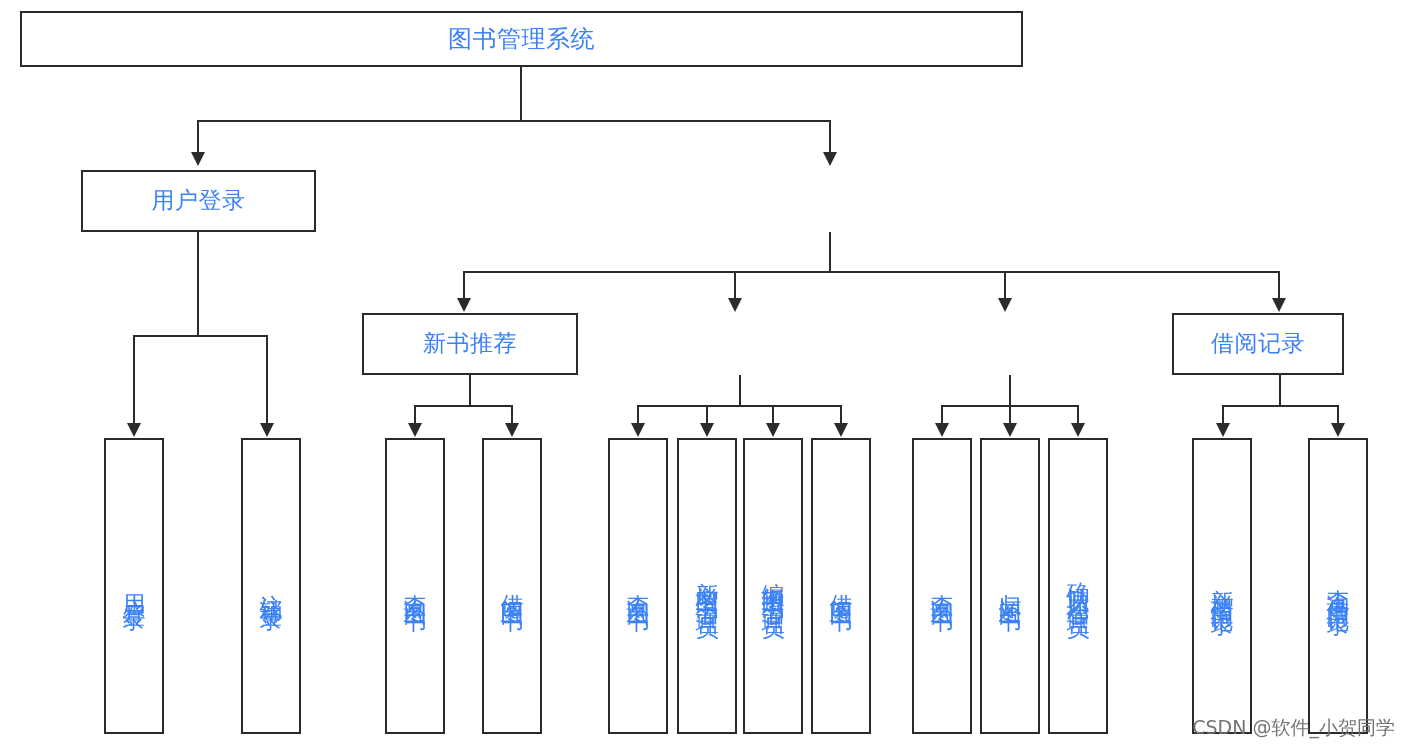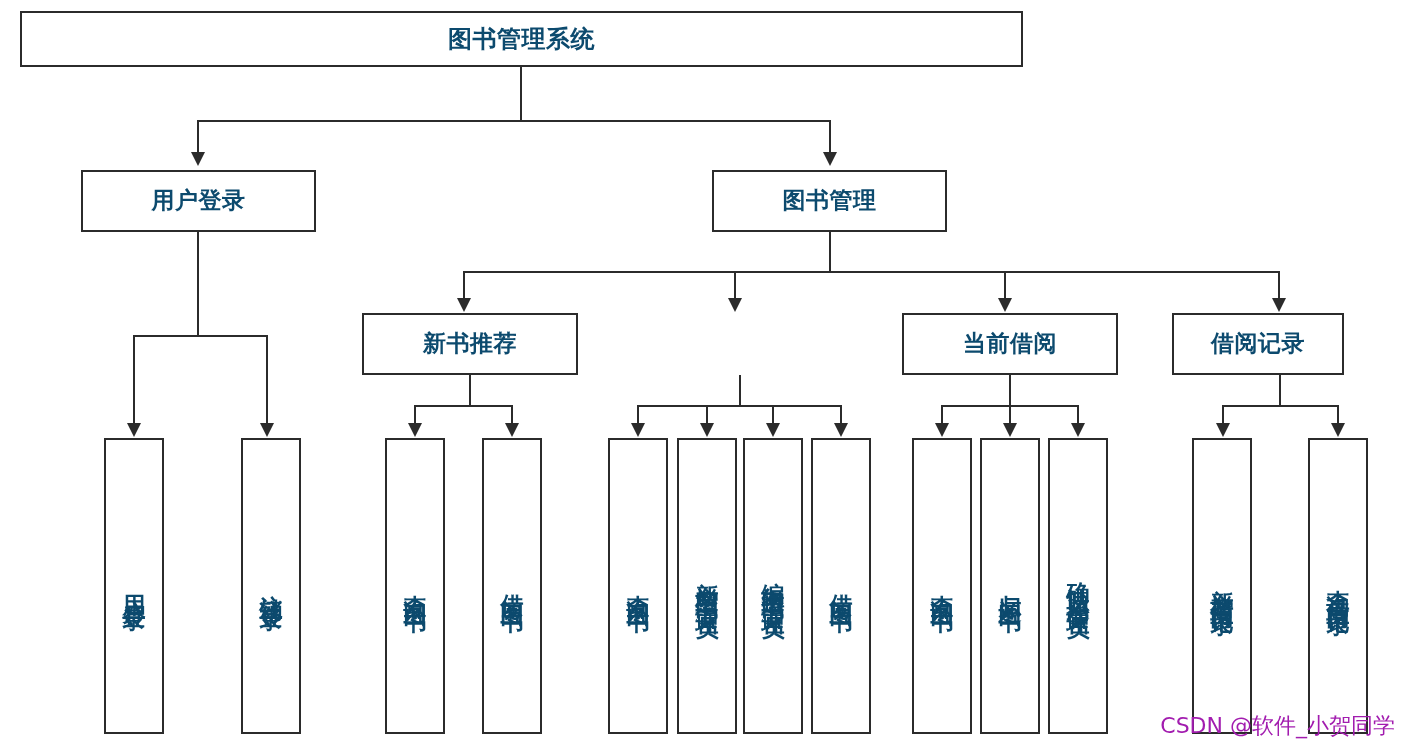--- a/index.html
+++ b/index.html
@@ -14,23 +14,22 @@
   #diagram{position:absolute;left:0;top:0;width:1405px;height:747px;}
 
   .node{
     position:absolute;
     box-sizing:border-box;
     background:#ffffff;
     border:2px solid #2b2b2b;
     display:flex;
     align-items:center;
     justify-content:center;
-    color:#0c4a6e;
+    color:#3b82f6;
     z-index:3;
-    font-weight:bold;
   }
   .node .label{
     display:block;
     line-height:1.12;
     letter-spacing:0.5px;
     white-space:nowrap;
   }
 
   
   .node.h{ }
@@ -66,22 +65,22 @@
     width:0;height:0;
     border-left:7px solid transparent;
     border-right:7px solid transparent;
     border-top:14px solid #2b2b2b;
     z-index:2;
   }
 
   #watermark{
     position:absolute;
     right:10px;bottom:6px;
-    font-size:22px;
-    color:#a21caf;
+    font-size:19px;
+    color:#737373;
     white-space:nowrap;
     z-index:5;
     font-family:"DejaVu Sans","Liberation Sans",sans-serif;
   }
 </style>
 </head>
 <body>
 
 <div id="diagram">
 
@@ -93,23 +92,20 @@
 
   <div class="ln h" style="left:197px;top:120px;width:634px;height:2px;"></div>
 
   <div class="ln v" style="left:197px;top:120px;width:2px;height:33px;"></div>
   <div class="arrowhead" style="left:191px;top:152px;"></div>
   <div class="ln v" style="left:829px;top:120px;width:2px;height:33px;"></div>
   <div class="arrowhead" style="left:823px;top:152px;"></div>
 
   <div class="node h" style="left:81px;top:170px;width:235px;height:62px;">
     <span class="label">用户登录</span>
-  </div>
-  <div class="node h" style="left:712px;top:170px;width:235px;height:62px;">
-    <span class="label">图书管理</span>
   </div>
 
   <div class="ln v" style="left:197px;top:232px;width:2px;height:104px;"></div>
   <div class="ln h" style="left:133px;top:335px;width:134px;height:2px;"></div>
   <div class="ln v" style="left:133px;top:335px;width:2px;height:89px;"></div>
   <div class="arrowhead" style="left:127px;top:423px;"></div>
   <div class="ln v" style="left:266px;top:335px;width:2px;height:89px;"></div>
   <div class="arrowhead" style="left:260px;top:423px;"></div>
 
   <div class="ln v" style="left:829px;top:232px;width:2px;height:40px;"></div>
@@ -119,23 +115,20 @@
   <div class="ln v" style="left:734px;top:271px;width:2px;height:28px;"></div>
   <div class="arrowhead" style="left:728px;top:298px;"></div>
   <div class="ln v" style="left:1004px;top:271px;width:2px;height:28px;"></div>
   <div class="arrowhead" style="left:998px;top:298px;"></div>
   <div class="ln v" style="left:1278px;top:271px;width:2px;height:28px;"></div>
   <div class="arrowhead" style="left:1272px;top:298px;"></div>
 
   <div class="node h" style="left:362px;top:313px;width:216px;height:62px;">
     <span class="label">新书推荐</span>
   </div>
-  <div class="node h" style="left:902px;top:313px;width:216px;height:62px;">
-    <span class="label">当前借阅</span>
-  </div>
   <div class="node h" style="left:1172px;top:313px;width:172px;height:62px;">
     <span class="label">借阅记录</span>
   </div>
 
   <div class="ln v" style="left:469px;top:375px;width:2px;height:31px;"></div>
   <div class="ln h" style="left:414px;top:405px;width:99px;height:2px;"></div>
   <div class="ln v" style="left:414px;top:405px;width:2px;height:19px;"></div>
   <div class="arrowhead" style="left:408px;top:423px;"></div>
   <div class="ln v" style="left:511px;top:405px;width:2px;height:19px;"></div>
   <div class="arrowhead" style="left:505px;top:423px;"></div>

